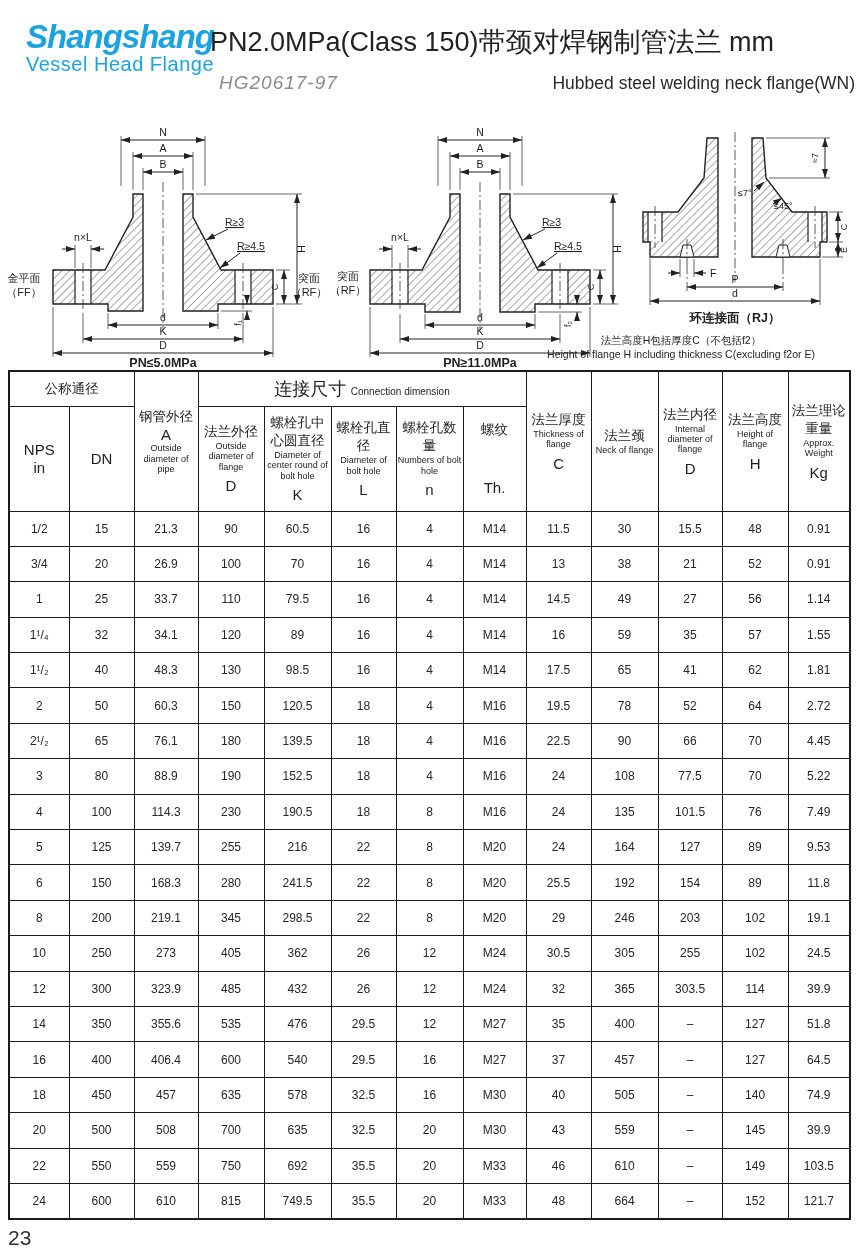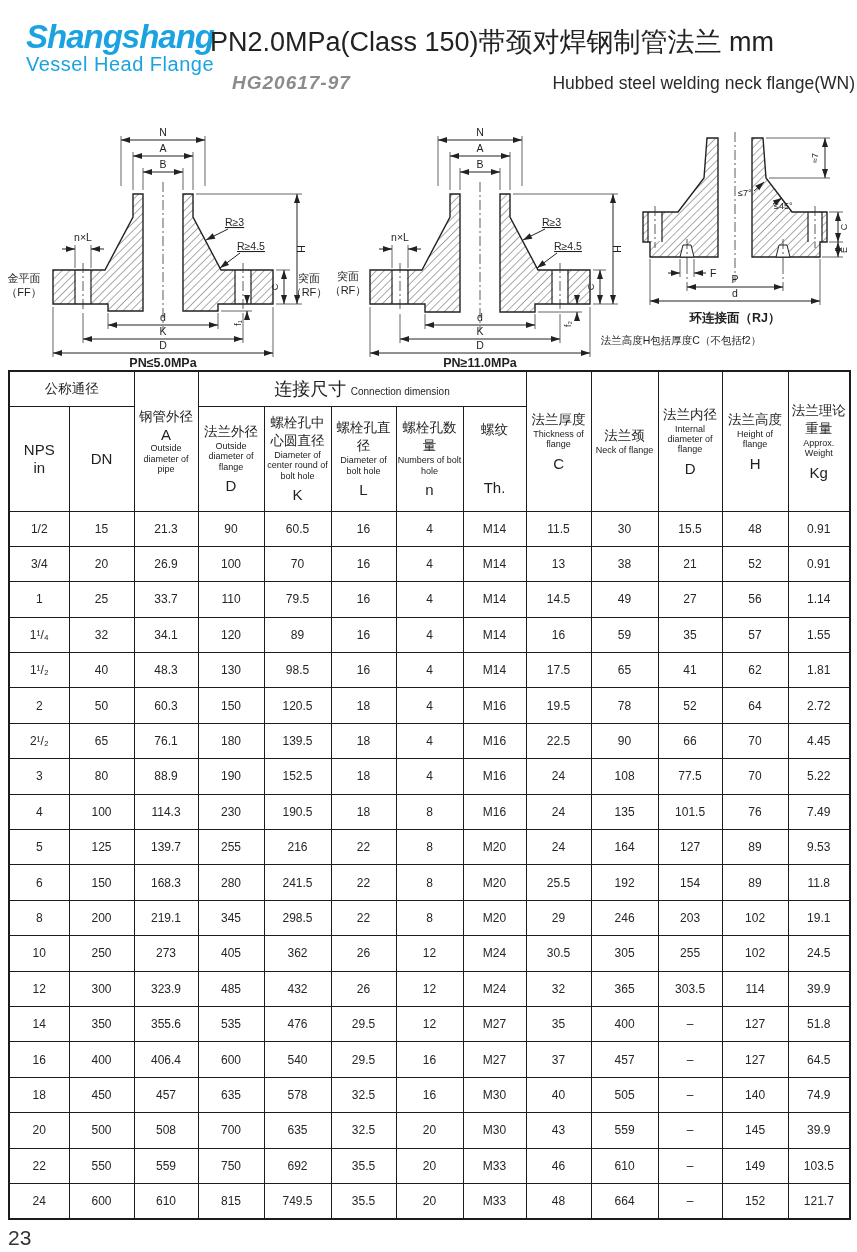--- a/index.html
+++ b/index.html
@@ -10,21 +10,21 @@
     overflow:hidden;
   }
   .page { position:relative; width:857px; height:1252px; }
 
   
   header { position:relative; height:116px; }
   .logo { position:absolute; left:26px; top:4px; }
   .logo-main { font-size:33px; font-weight:bold; font-style:italic; color:#1aa3e0; letter-spacing:-1px; line-height:1.05;margin-top:16px; }
   .logo-sub  { font-size:20px; color:#1aa3e0; letter-spacing:0.5px; margin-top:-2px; }
   .title { position:absolute; left:210px; top:24px; margin:0; font-size:27px; font-weight:normal; white-space:nowrap; color:#222; }
-  .standard { position:absolute; left:232px; top:72px; font-size:19px; font-weight:bold; font-style:italic; color:#8b8b8b; letter-spacing:1px; }
+  .standard { position:absolute; left:219px; top:72px; font-size:19px; font-weight:normal; font-style:italic; color:#8b8b8b; letter-spacing:1px; }
   .subtitle { position:absolute; right:2px; top:73px; font-size:17.5px; color:#2a2a2a; }
 
   
   .diagrams { position:relative; height:254px; }
   .diagrams svg { position:absolute; }
   svg.d1 { left:0;   top:6px; }
   svg.d2 { left:330px; top:6px; }
   svg.d3 { left:630px; top:14px; }
   .body { fill:url(#hatch); stroke:#222; stroke-width:1.4; }
   .edge { stroke:#222; stroke-width:1.2; }
@@ -267,20 +267,21 @@
       <text x="105" y="153" text-anchor="middle">P</text>
       <line class="ext" x1="20" y1="129" x2="20" y2="175"></line>
       <line class="ext" x1="190" y1="129" x2="190" y2="175"></line>
       <line class="dim" x1="20" y1="171" x2="190" y2="171" marker-start="url(#ar)" marker-end="url(#ar)"></line>
       <text x="105" y="167" text-anchor="middle">d</text>
       <text x="105" y="192" class="cap" text-anchor="middle">环连接面（RJ）</text>
     </svg>
 
     <div class="rj-note">
       <div>法兰高度H包括厚度C（不包括f2）</div>
+      <div>Height of flange H including thickness C(excluding f2or E)</div>
     </div>
   </section>
 
   <table class="spec">
     <colgroup>
       <col style="width:60px">
         <col style="width:65px">
         <col style="width:64px">
       <col style="width:66px">
         <col style="width:67px">

